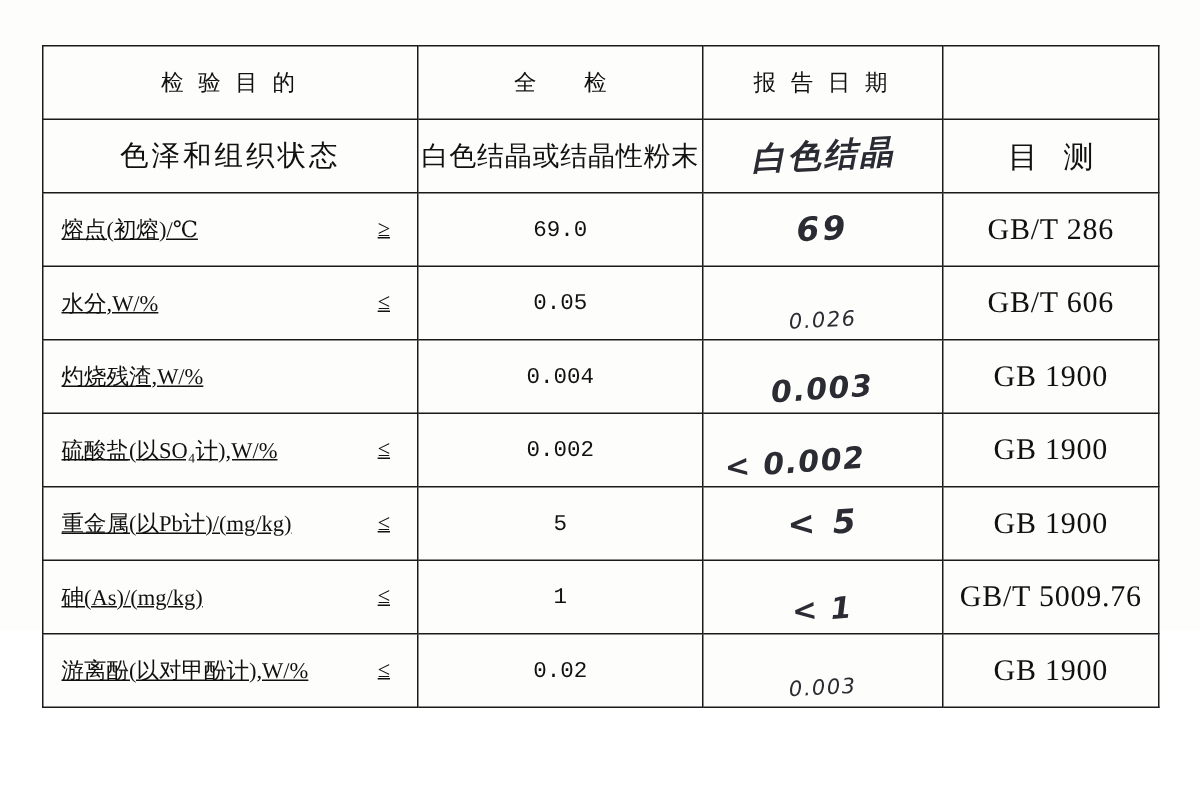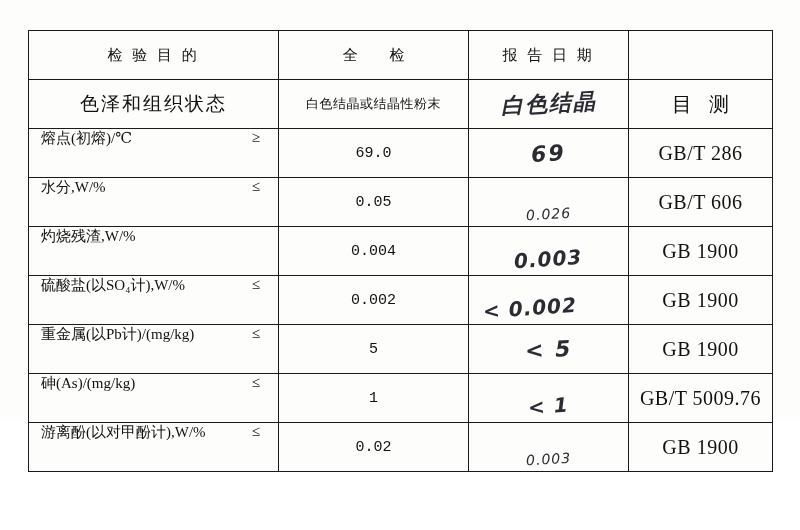--- a/index.html
+++ b/index.html
@@ -55,24 +55,26 @@
   .hdr2 {
     font-size: 16px;
     text-align: center;
     letter-spacing: 4px;
     text-indent: 4px;
   }
 
   
   .item-row {
     display: flex;
+    align-items: center;
     justify-content: space-between;
     height: 100%;
     padding: 0 12px;
     box-sizing: border-box;
+    text-decoration: underline;
   }
   .item-text {
     font-size: 15px;
     white-space: nowrap;
   }
   .item-op {
     font-size: 15px;
     padding-right: 6px;
   }
   .desc-cell {
@@ -80,21 +82,21 @@
     font-size: 19px;
     letter-spacing: 2px;
   }
   .std-val {
     text-align: center;
     font-size: 15px;
     font-family: Liberation Mono, monospace;
   }
   .std-text {
     text-align: center;
-    font-size: 13px;
+    font-size: 18px;
     letter-spacing: 0.5px;
   }
   .method {
     text-align: center;
     font-size: 20px;
     letter-spacing: 0.5px;
   }
   .method.spaced { letter-spacing: 6px; text-indent: 6px; }
 
   

